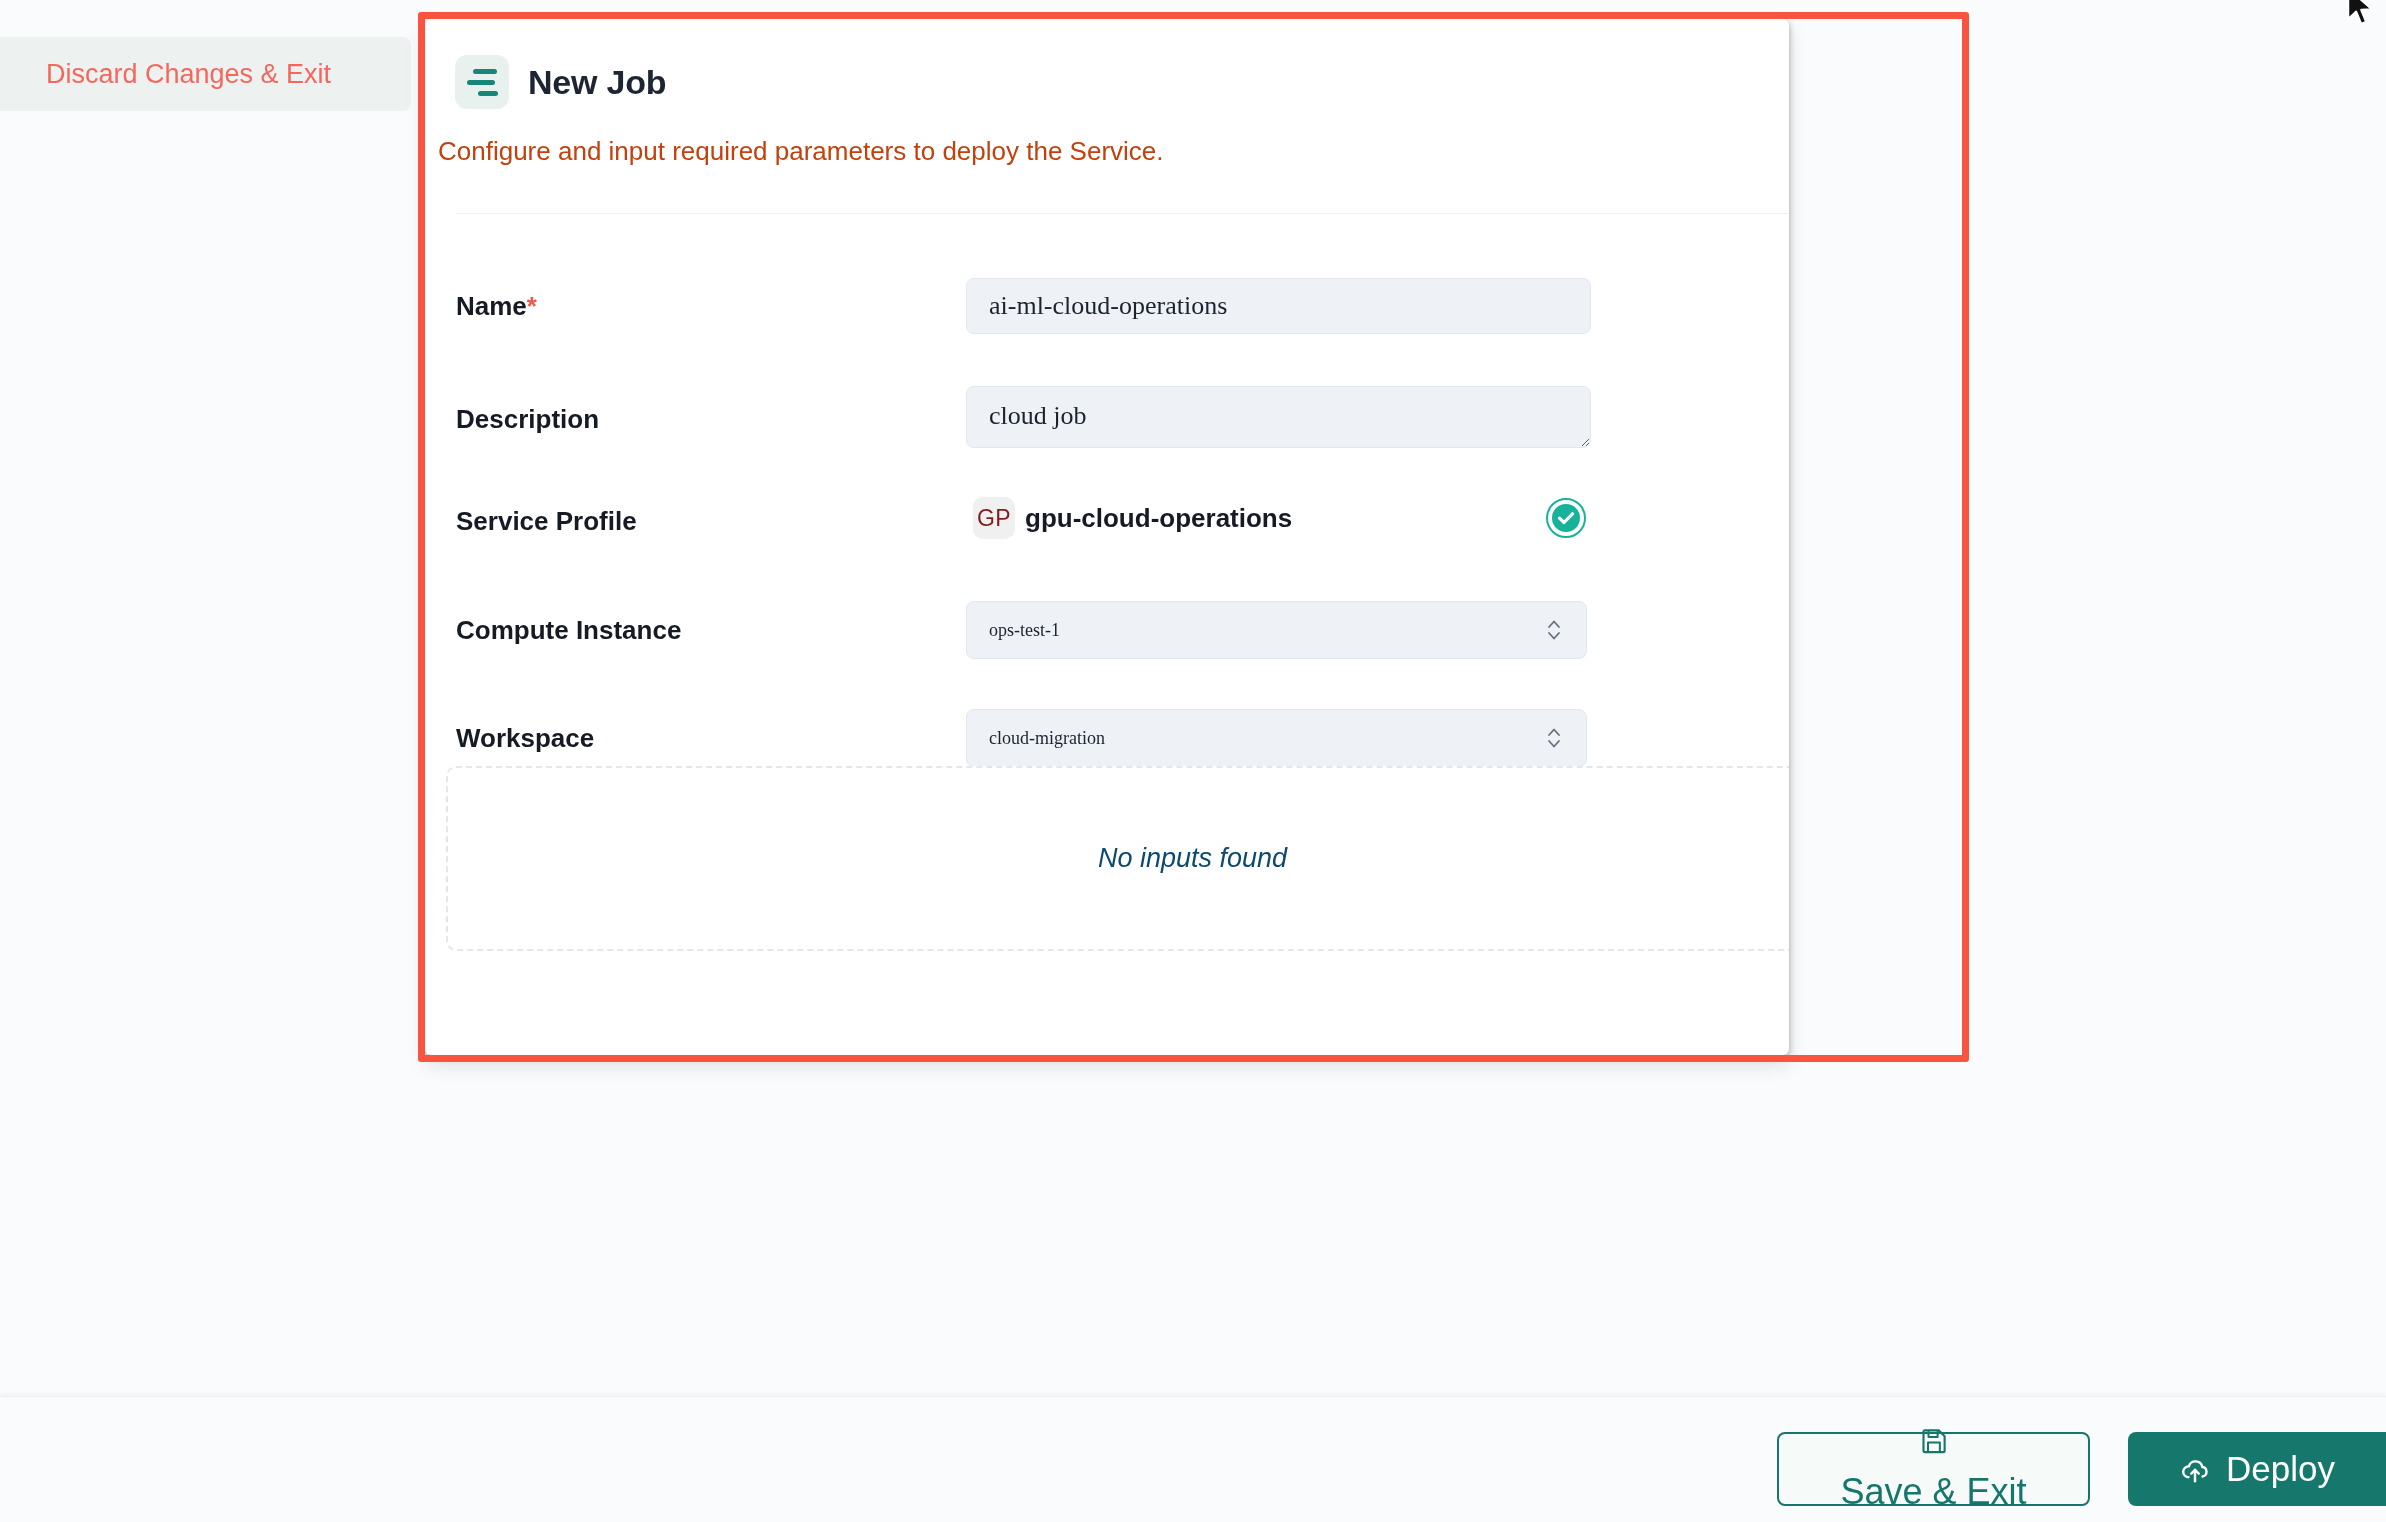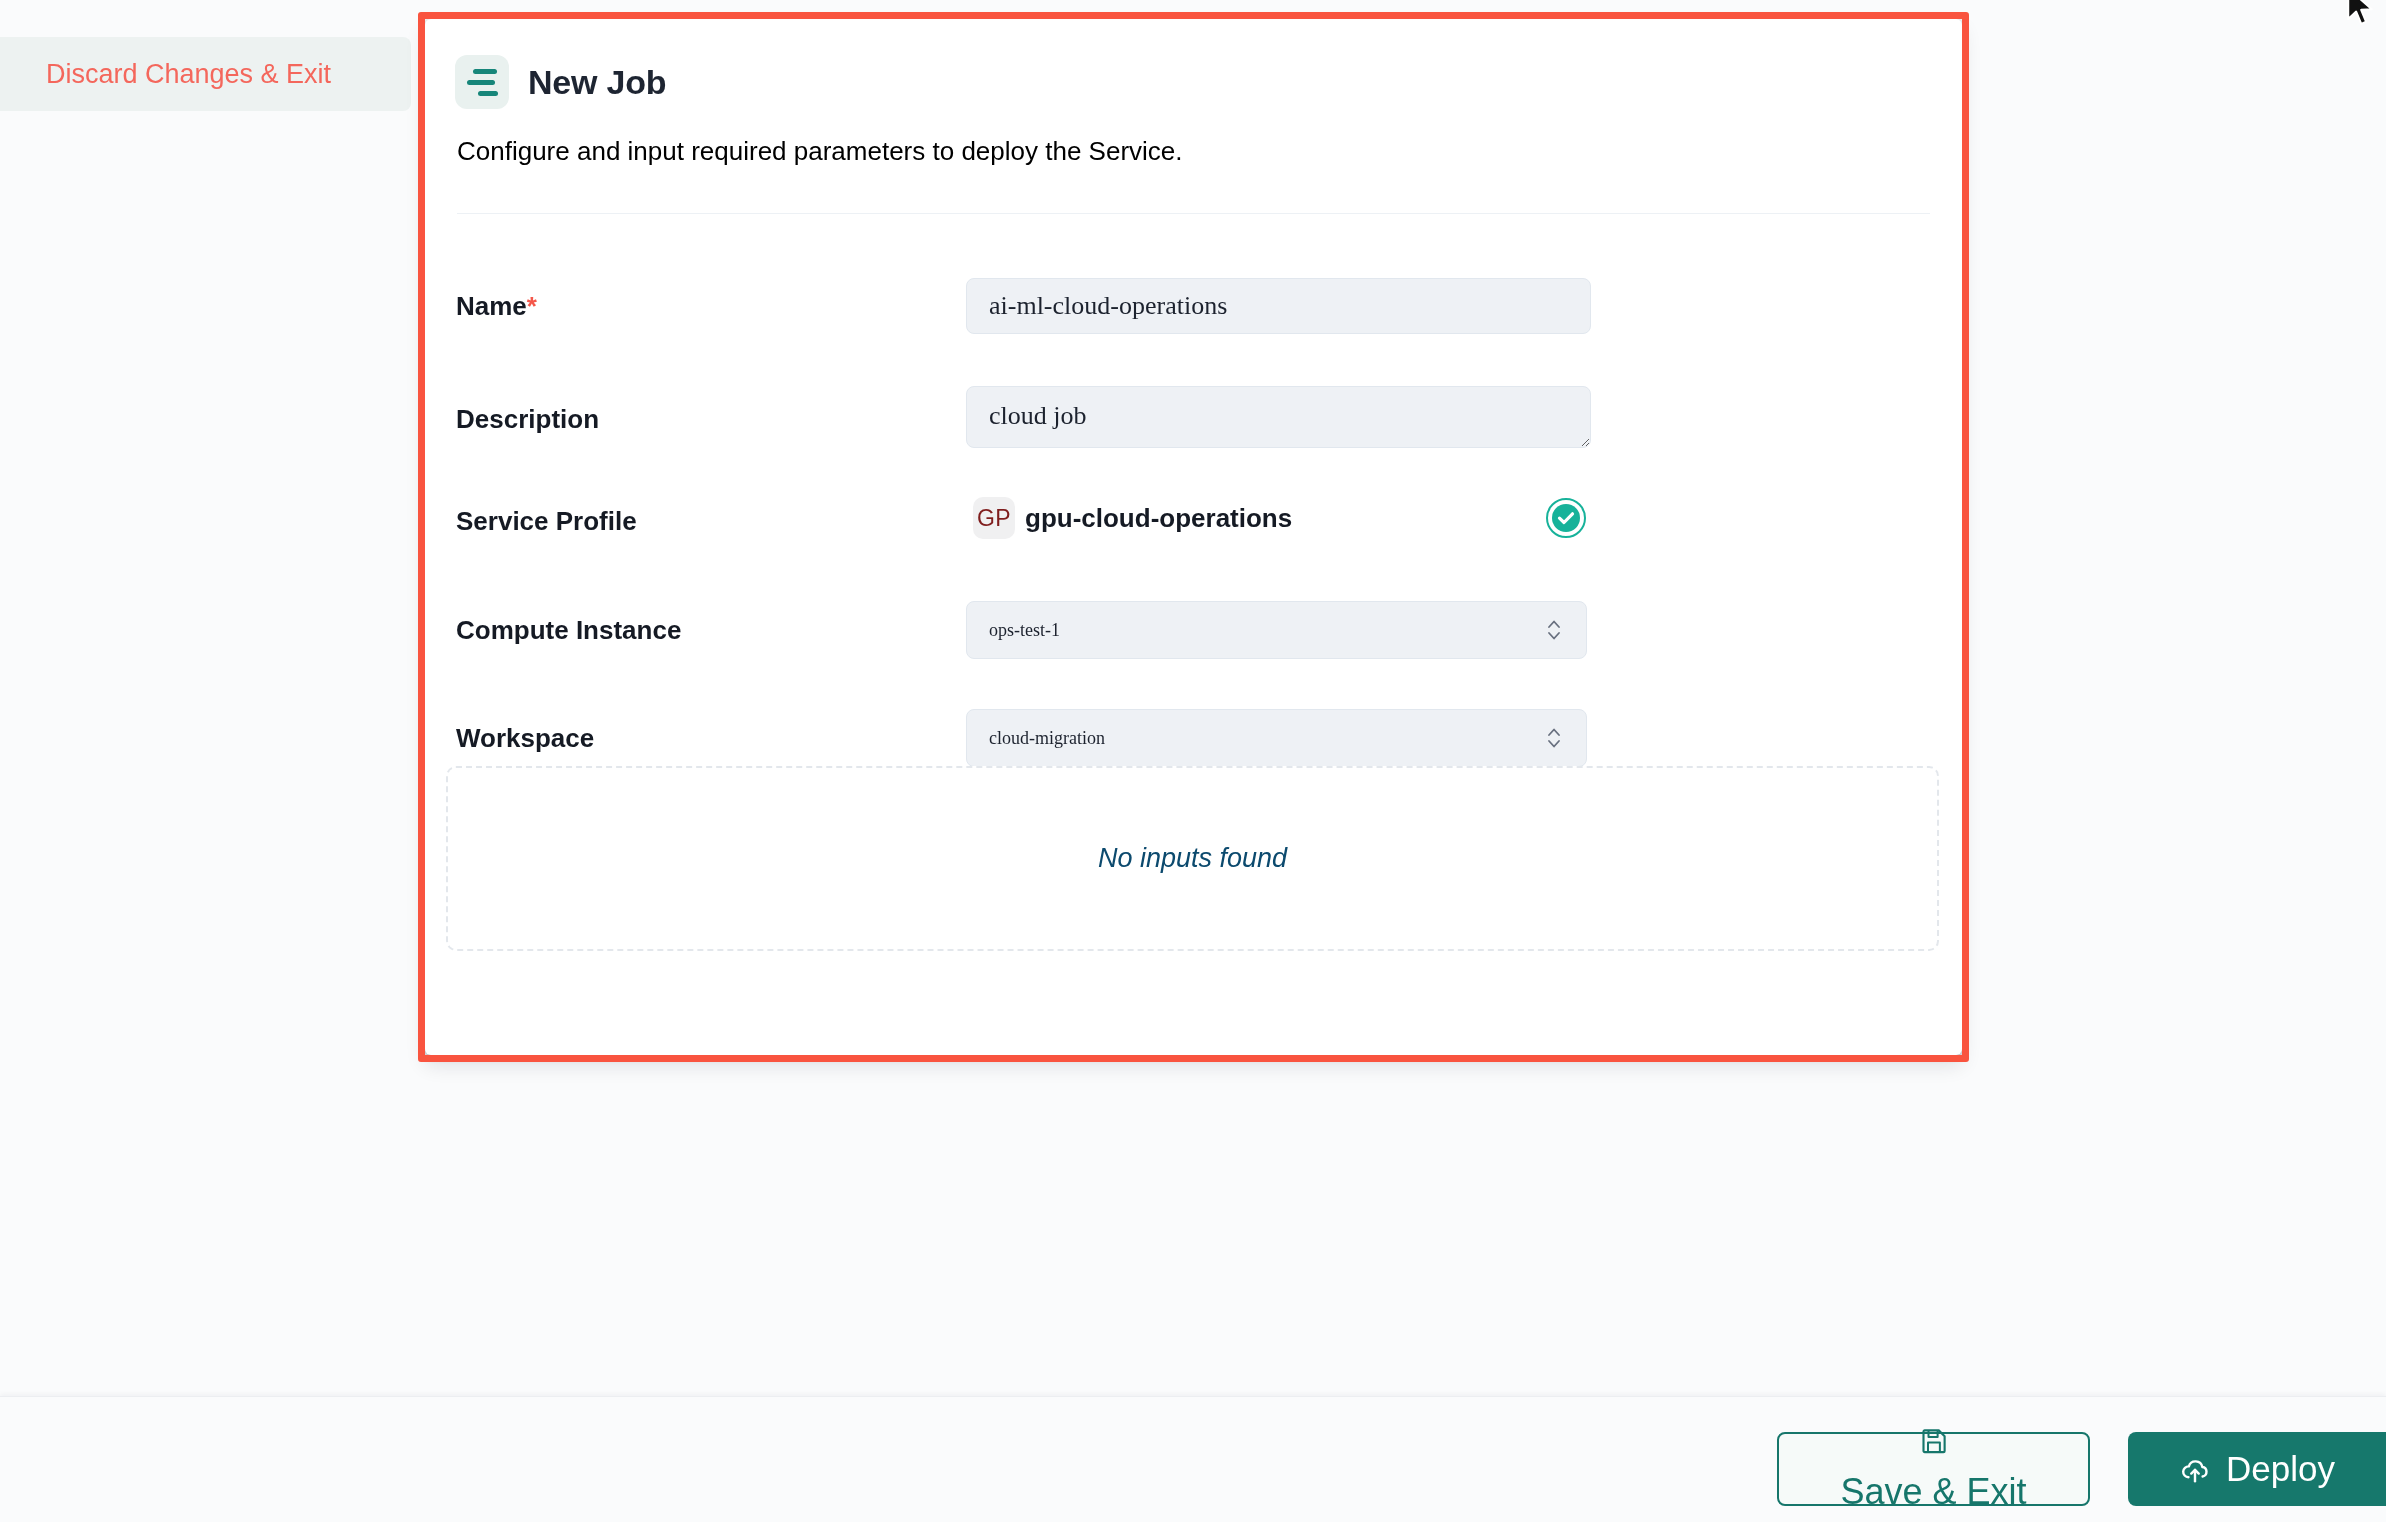--- a/index.html
+++ b/index.html
@@ -33,21 +33,21 @@
     background: transparent;
     z-index: 5;
     pointer-events: none;
   }
 
   
   .card {
     position: absolute;
     left: 425px;
     top: 19px;
-    width: 1537px;
+    width: 1364px;
     height: 1036px;
     background: #ffffff;
     border-radius: 6px;
     box-shadow: 0 2px 6px rgba(17,24,39,.34), 0 10px 20px rgba(17,24,39,.12);
     z-index: 4;
     overflow: hidden;
   }
 
   
   .card-header {
@@ -94,24 +94,24 @@
 
   .header-title {
     font-size: 34px;
     font-weight: 700;
     color: #1e2532;
     letter-spacing: -0.2px;
     white-space: nowrap;
   }
   .header-sub {
     position: absolute;
-    left: 32px;
+    left: 13px;
     top: 117px;
     font-size: 26px;
-    color: #000000;
+    color: #c2410c;
     white-space: nowrap;
   }
 
   
   .form-body {
     position: absolute;
     left: 0;
     top: 195px;
     width: 100%;
   }

